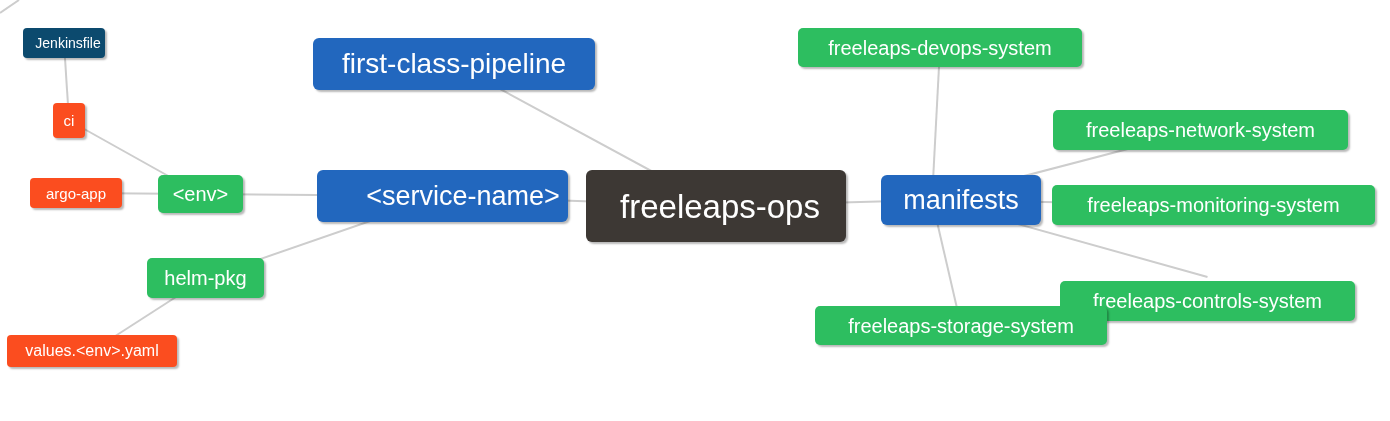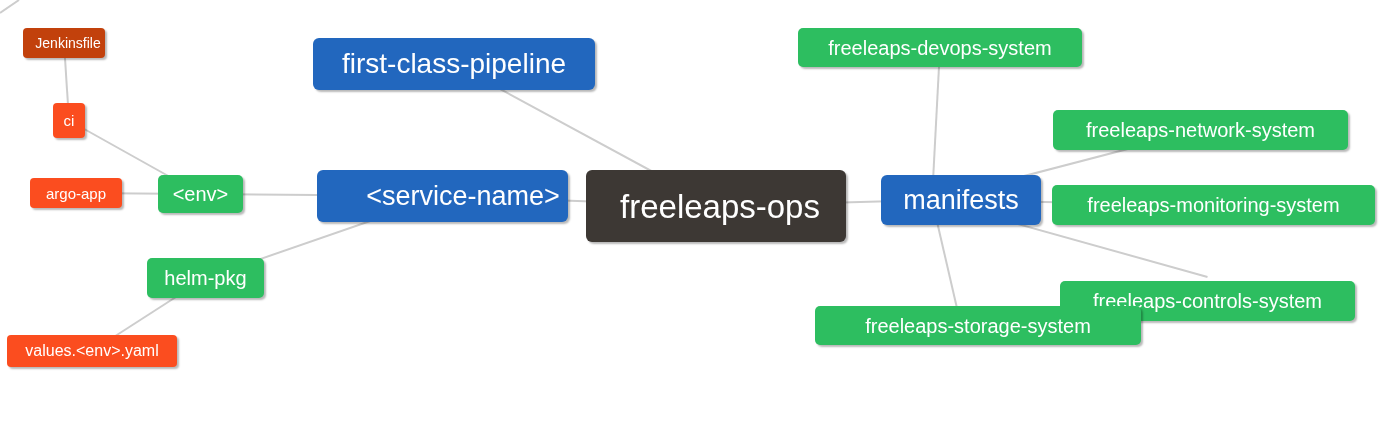--- a/index.html
+++ b/index.html
@@ -33,39 +33,39 @@
     border-radius: 5px;
     box-shadow: 2px 2px 2px rgba(0,0,0,0.28);
     white-space: nowrap;
     cursor: pointer;
     box-sizing: border-box;
     line-height: 1;
   }
   .bg-dark  { background: #3D3834; }
   .bg-blue  { background: #2267BE; }
   .bg-green { background: #2DBE60; }
-  .bg-amber { background: #c2410c; padding-left: 8px; }
+  .bg-amber { background: #0c4a6e; padding-left: 8px; }
   .bg-red   { background: #FB4D1F; }
 
   
   #n-root     { left: 586px;  top: 170px; width: 260px; height: 72px; font-size: 33px; border-radius: 6px; padding-left: 8px; }
   #n-fcp      { left: 313px;  top: 38px;  width: 282px; height: 52px; font-size: 28px; border-radius: 6px; }
   #n-svc      { left: 317px;  top: 170px; width: 251px; height: 52px; font-size: 27px; border-radius: 6px; padding-left: 41px; }
   #n-man      { left: 852px;  top: 175px; width: 160px; height: 50px; font-size: 27px; border-radius: 6px; margin-left: 29px; }
   #n-env      { left: 158px;  top: 175px; width: 85px;  height: 38px; font-size: 20px; }
   #n-helm     { left: 147px;  top: 258px; width: 117px; height: 40px; font-size: 20px; }
   #n-jen      { left: 23px;   top: 28px;  width: 82px;  height: 30px; font-size: 14px; border-radius: 4px; }
   #n-ci       { left: 53px;   top: 103px; width: 32px;  height: 35px; font-size: 15px; border-radius: 4px; }
   #n-argo     { left: 30px;   top: 178px; width: 92px;  height: 30px; font-size: 15px; border-radius: 4px; }
   #n-values   { left: 7px;    top: 335px; width: 170px; height: 32px; font-size: 16px; border-radius: 4px; }
   #n-devops   { left: 798px;  top: 28px;  width: 284px; height: 39px; font-size: 20px; }
   #n-network  { left: 1053px; top: 110px; width: 295px; height: 40px; font-size: 20px; }
   #n-monitor  { left: 1052px; top: 185px; width: 323px; height: 40px; font-size: 20px; }
   #n-controls { left: 1060px; top: 257px; width: 295px; height: 40px; font-size: 20px; margin-top: 24px; }
-  #n-storage  { left: 815px;  top: 306px; width: 326px; height: 39px; font-size: 20px; }
+  #n-storage  { left: 815px;  top: 306px; width: 292px; height: 39px; font-size: 20px; }
 </style>
 </head>
 <body>
 
 <div id="canvas">
 
   <svg id="edge-layer" width="1390" height="421" viewBox="0 0 1390 421">
       <line x1="64" y1="43" x2="69" y2="120.5" stroke="#CDCDCD" stroke-width="2"></line>
       <line x1="69" y1="120.5" x2="200.5" y2="194" stroke="#CDCDCD" stroke-width="2"></line>
       <line x1="76" y1="193" x2="200.5" y2="194" stroke="#CDCDCD" stroke-width="2"></line>

